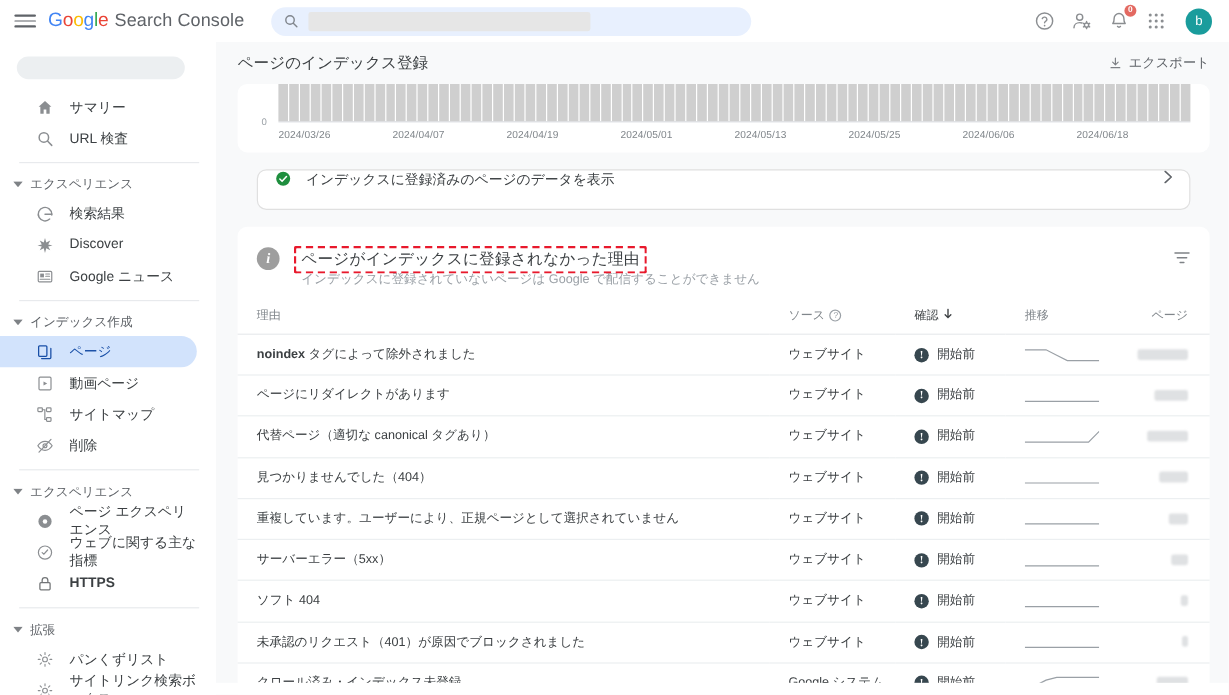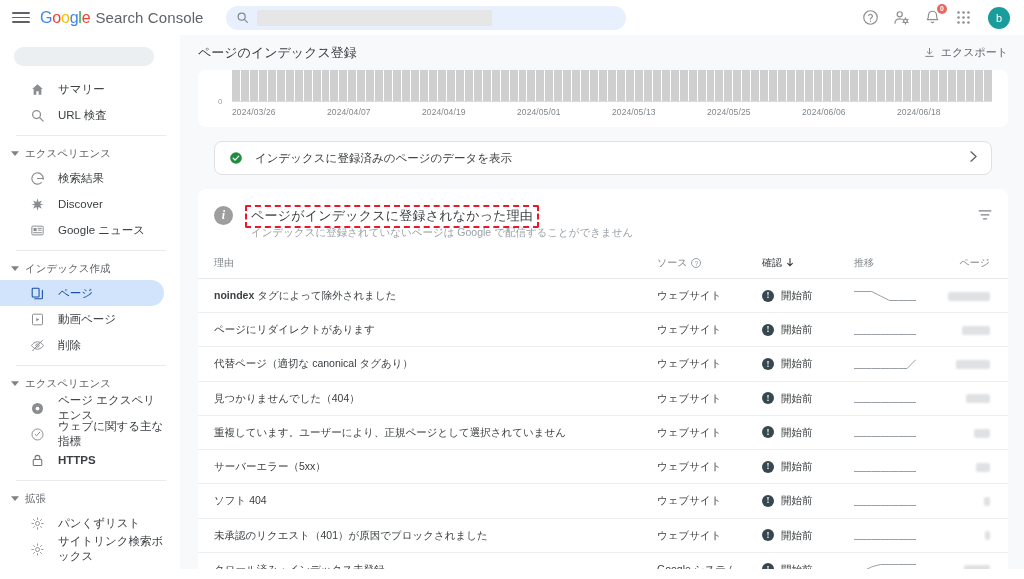--- a/index.html
+++ b/index.html
@@ -81,21 +81,21 @@
     position:relative; top:-0px;
   }
   .chart-plot { position:relative; height:32px; margin:0 0 0 18px; border-bottom:1px solid #dadce0; }
   .bars { position:absolute; left:0; right:0; bottom:0; height:32px; display:flex; align-items:flex-end; gap:1px; }
   .bars i { flex:1; background:#cfcfcf; display:block; }
   .zero-label { position:absolute; left:-14px; bottom:-5px; font-size:8px; color:#9aa0a6; }
   .xaxis { display:flex; margin:5px 0 0 18px; }
   .xaxis span { flex:1; font-size:8.5px; color:#80868b; text-align:left; letter-spacing:.1px; }
 
   .indexed-banner {
-    display:flex; align-items:center; border:1px solid #e0e0e0; border-radius:8px;
+    display:flex; align-items:flex-start; border:1px solid #e0e0e0; border-radius:8px;
     height:34px; margin:14px 16px 4px 16px; padding:0 14px; background:#fff; cursor:pointer;
   }
   .indexed-banner .txt { font-size:11.5px; color:#3c4043; margin-left:12px; }
   .indexed-banner .chev { margin-left:auto; color:#5f6368; }
 
   
   .reasons-card { background:#fff; border-radius:8px; margin-top:14px; padding:0 0 0 0; }
   .reasons-head { display:flex; align-items:flex-start; padding:16px 16px 10px 16px; position:relative; }
   .info-circle {
     width:19px; height:19px; border-radius:50%; background:#9e9e9e; color:#fff; flex:none;
@@ -270,20 +270,29 @@
             <path d="M7.5 20.5h11a1.3 1.3 0 001.3-1.3V7" stroke-linecap="round"></path>
           </svg>
         <span>ページ</span>
       </div>
       <div class="nav-item">
         <svg class="ic" viewBox="0 0 24 24" fill="none" stroke="#5f6368" stroke-width="1.6">
             <rect x="4" y="3.5" width="16" height="17" rx="1.5"></rect>
             <path d="M10 9.5l5 2.6-5 2.6z" fill="#5f6368" stroke="none"></path>
           </svg>
         <span>動画ページ</span>
+      </div>
+      <div class="nav-item">
+        <svg class="ic" viewBox="0 0 24 24" fill="none" stroke="#5f6368" stroke-width="1.6">
+            <rect x="2.5" y="3" width="6" height="5" rx="1"></rect>
+            <rect x="14" y="3" width="6" height="5" rx="1"></rect>
+            <rect x="14" y="16" width="6" height="5" rx="1"></rect>
+            <path d="M8.5 5.5h3.3v13h2.2M11.8 5.5v0" stroke-linecap="round"></path>
+          </svg>
+        <span>サイトマップ</span>
       </div>
       <div class="nav-item">
         <svg class="ic" viewBox="0 0 24 24" fill="none" stroke="#5f6368" stroke-width="1.6">
             <path d="M2.5 12s3.6-6 9.5-6 9.5 6 9.5 6-3.6 6-9.5 6-9.5-6-9.5-6z"></path>
             <circle cx="12" cy="12" r="2.6"></circle>
             <line x1="4" y1="20.5" x2="20" y2="3.5" stroke-linecap="round"></line>
           </svg>
         <span>削除</span>
       </div>
 

